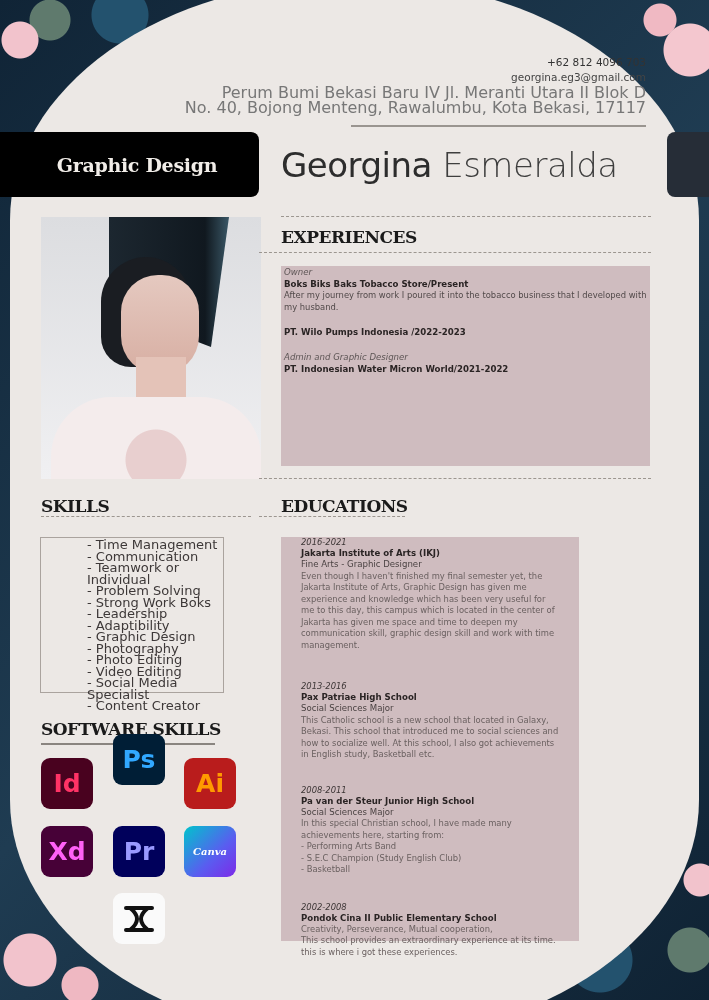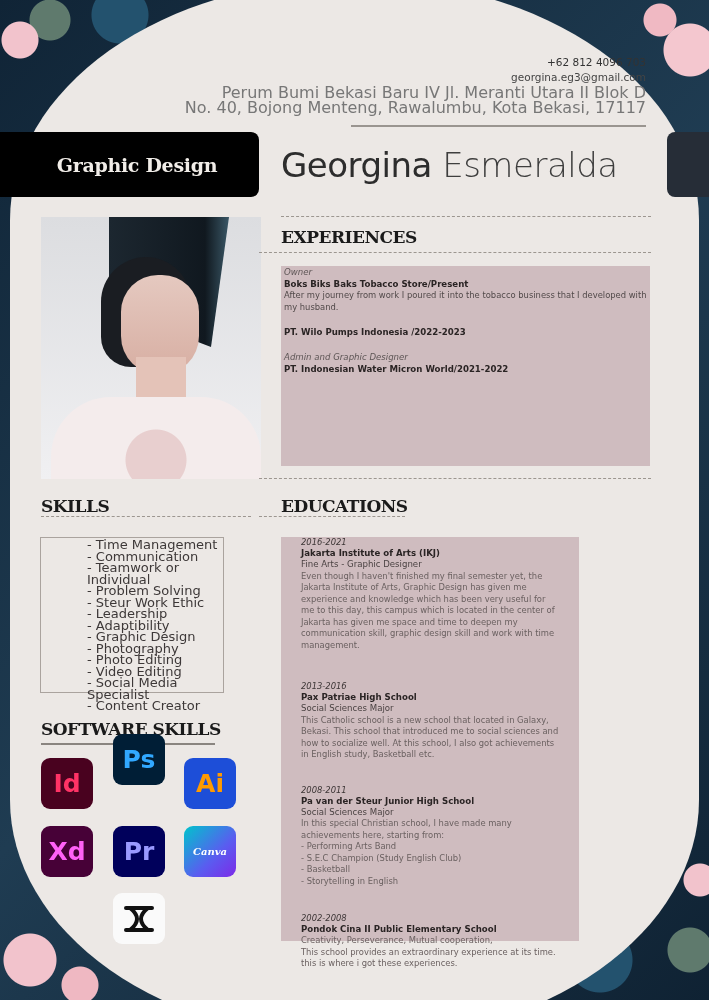--- a/index.html
+++ b/index.html
@@ -200,59 +200,58 @@
     <div class="edu-desc">This Catholic school is a new school that located in Galaxy, Bekasi. This school that introduced me to social sciences and how to socialize well. At this school, I also got achievements in English study, Basketball etc.</div>
   </div>
   <div class="edu-item" style="margin-bottom:26px;">
     <div class="edu-year">2008-2011</div>
     <div class="edu-school">Pa van der Steur Junior High School</div>
     <div class="edu-major">Social Sciences Major</div>
     <div class="edu-desc">In this special Christian school, I have made many achievements here, starting from:</div>
     <div class="edu-desc">- Performing Arts Band</div>
     <div class="edu-desc">- S.E.C Champion (Study English Club)</div>
     <div class="edu-desc">- Basketball</div>
-    <div class="edu-desc">- Storytelling in English</div>
   </div>
   <div class="edu-item">
     <div class="edu-year">2002-2008</div>
     <div class="edu-school">Pondok Cina II Public Elementary School</div>
     <div class="edu-desc">Creativity, Perseverance, Mutual cooperation,</div>
     <div class="edu-desc">This school provides an extraordinary experience at its time.</div>
     <div class="edu-desc">this is where i got these experiences.</div>
   </div>
 </div>
 
 <div class="sec-head" style="left:41px; top:496px;">SKILLS</div>
 <div class="dash" style="left:41px; top:516px; width:210px;"></div>
 <div class="skills-box">
   <div>- Time Management</div>
   <div>- Communication</div>
   <div>- Teamwork or Individual</div>
   <div>- Problem Solving</div>
-  <div>- Steur Work Ethic</div>
+  <div>- Strong Work Boks</div>
   <div>- Leadership</div>
   <div>- Adaptibility</div>
   <div>- Graphic Design</div>
   <div>- Photography</div>
   <div>- Photo Editing</div>
   <div>- Video Editing</div>
   <div>- Social Media  Specialist</div>
   <div>- Content Creator</div>
 </div>
 
 <div class="sec-head" style="left:41px; top:719px;">SOFTWARE SKILLS</div>
 <div class="solid" style="left:41px; top:743px; width:174px;"></div>
 
 <div class="sw-icon" style="left:41px; top:758px; background:#49021f; color:#ff3366;align-items:center;">
   <span>Id</span>
 </div>
 <div class="sw-icon" style="left:113px; top:734px; background:#001e36; color:#31a8ff;">
   <span>Ps</span>
 </div>
-<div class="sw-icon" style="left:184px; top:758px; background:#1d4ed8; color:#ff9a00;">
+<div class="sw-icon" style="left:184px; top:758px; background:#b91c1c; color:#ff9a00;">
   <span>Ai</span>
 </div>
 <div class="sw-icon" style="left:41px; top:826px; background:#470137; color:#ff61f6;">
   <span>Xd</span>
 </div>
 <div class="sw-icon" style="left:113px; top:826px; background:#00005b; color:#9999ff;">
   <span>Pr</span>
 </div>
 <div class="sw-icon canva" style="left:184px; top:826px; background:linear-gradient(135deg,#00c4cc 0%,#5a5cf0 60%,#7d2ae8 100%);">
   <span>Canva</span>

